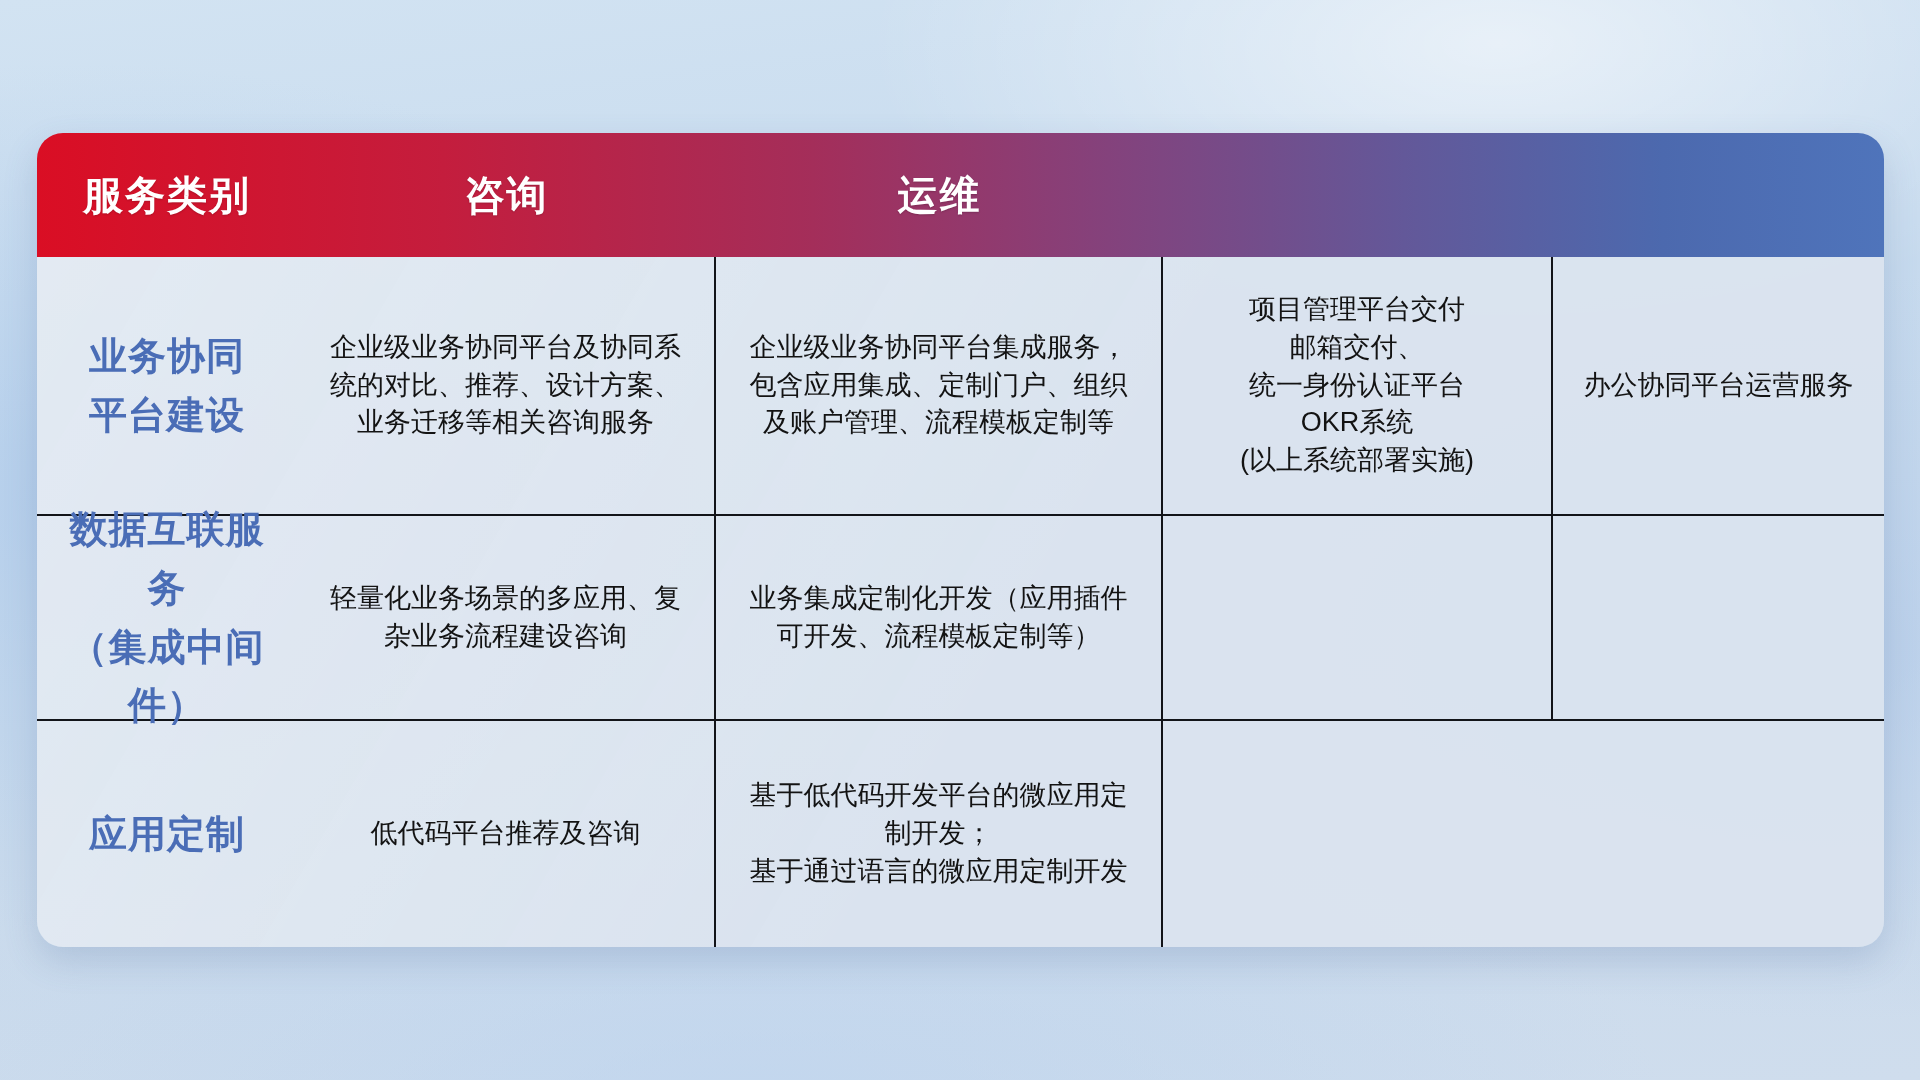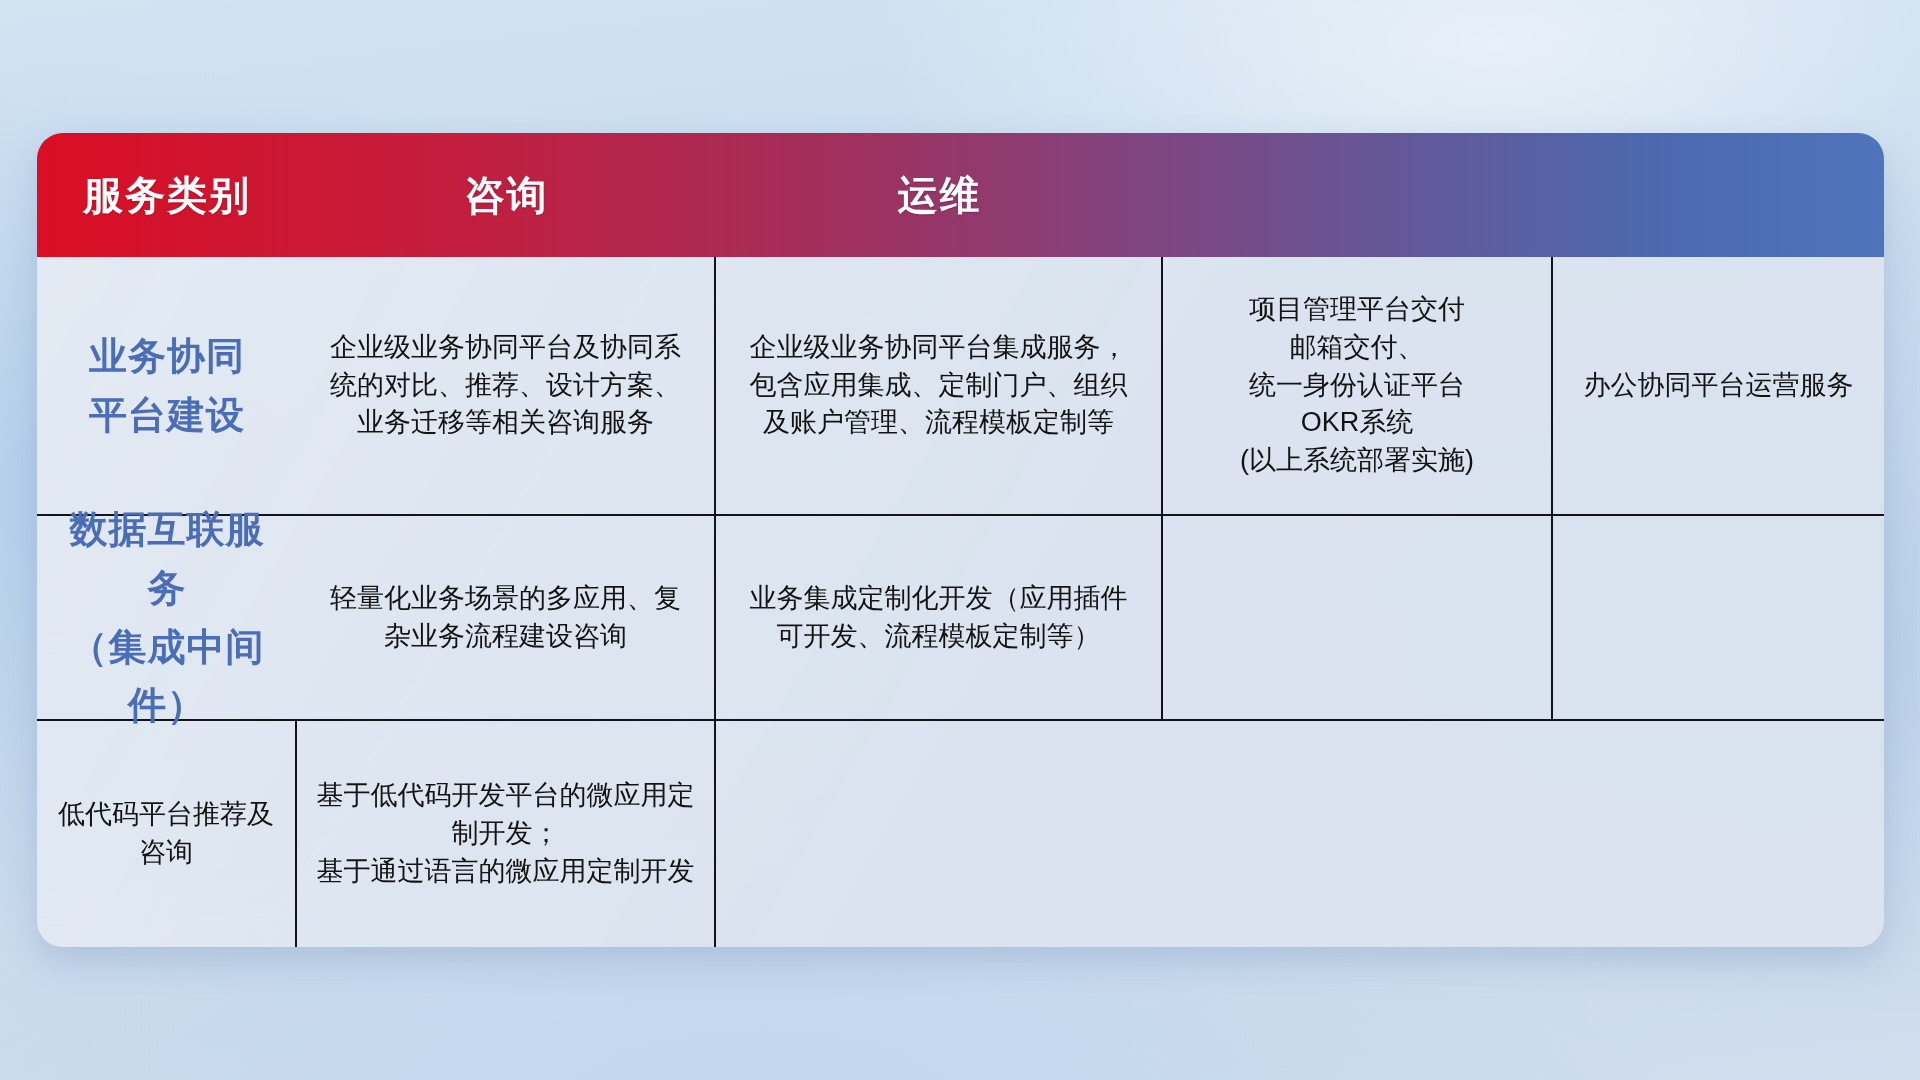--- a/index.html
+++ b/index.html
@@ -95,20 +95,21 @@
 
       <div class="cell category divider-bottom">数据互联服务
 （集成中间件）</div>
       <div class="cell divider-right divider-bottom">轻量化业务场景的多应用、复
 杂业务流程建设咨询</div>
       <div class="cell divider-right divider-bottom">业务集成定制化开发（应用插件
 可开发、流程模板定制等）</div>
       <div class="cell divider-right divider-bottom"></div>
       <div class="cell divider-bottom"></div>
 
+      <div class="cell category">应用定制</div>
       <div class="cell divider-right">低代码平台推荐及咨询</div>
       <div class="cell divider-right">基于低代码开发平台的微应用定
 制开发；
 基于通过语言的微应用定制开发</div>
       <div class="cell"></div>
     </div>
 
   </div>
 </div>
 

